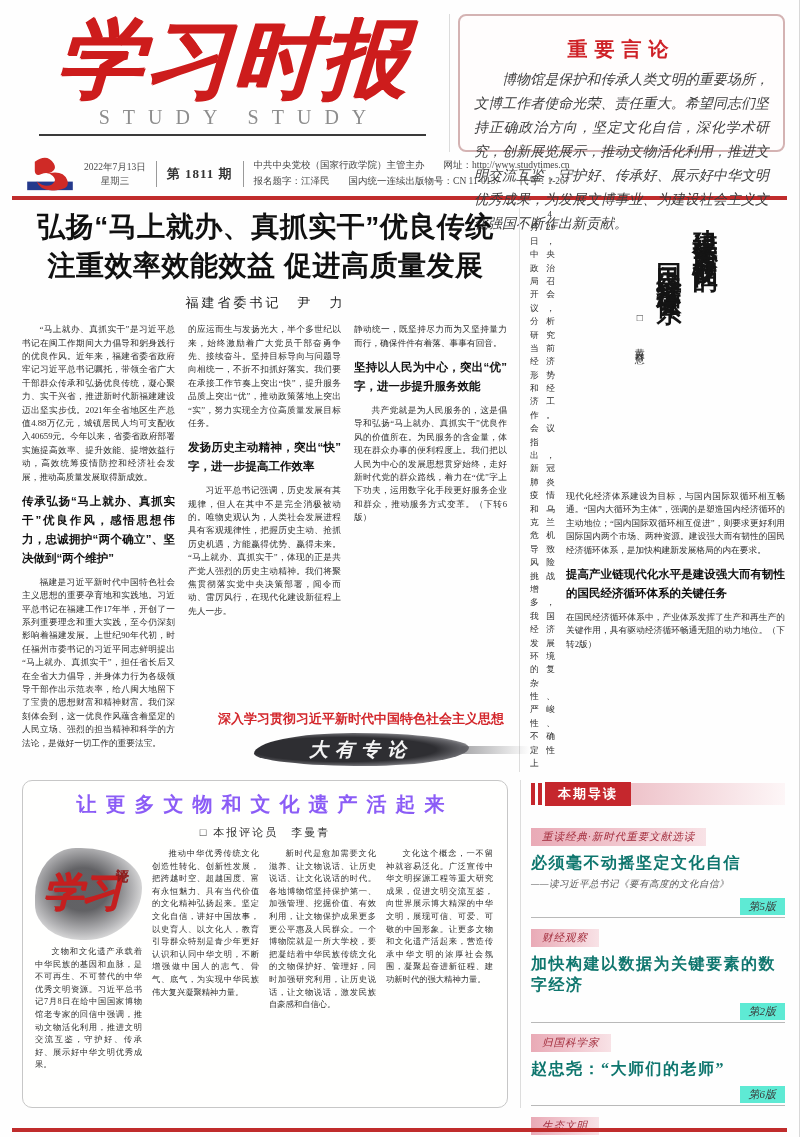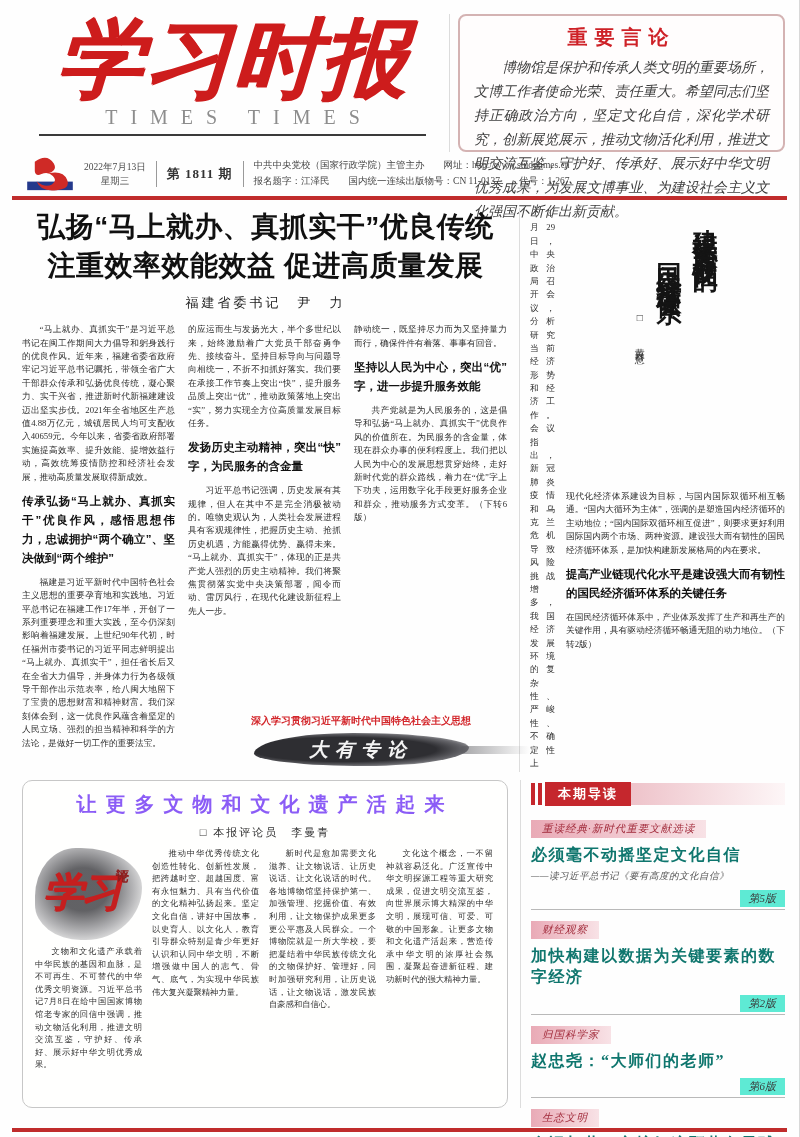--- a/index.html
+++ b/index.html
@@ -17,21 +17,21 @@
     font-size:86px; line-height:1.05; font-weight:bold; color:#cd1c1c;
     letter-spacing:2px; font-style:italic; transform:skewX(-3deg);
     text-shadow:1px 1px 0 #cd1c1c;
   }
   .mast-sub {
     width:92%; text-align:center; color:#8d8d8d; font-size:20px; letter-spacing:13px;
     padding:2px 0 5px 13px; border-bottom:2px solid #3a3a3a;
   }
   .remarks-box {
     flex:1; margin-left:8px; border:2px solid #d4b3b3; border-radius:8px;
-    padding:8px 14px 6px; background:#fffdfd;
+    padding:20px 14px 6px; background:#fffdfd;
   }
   .remarks-title { text-align:center; color:#ce2127; font-size:20px; font-weight:bold;
     letter-spacing:7px; font-family:"Liberation Sans","DejaVu Sans",sans-serif; margin-bottom:5px; }
   .remarks-body { font-size:14px; line-height:1.72; color:#3d3d3d; text-align:justify;
     text-indent:2em; font-style:italic; }
   
   .info-bar { display:flex; align-items:center; height:44px; padding:2px 14px 2px 26px; gap:10px; }
   .emblem { width:48px; height:38px; flex:0 0 auto; }
   .date-block { text-align:center; font-size:9.5px; color:#4a4a4a; line-height:1.5; }
   .vsep { width:1px; height:26px; background:#9a9a9a; }
@@ -47,21 +47,21 @@
   .cols { display:flex; gap:13px; }
   .col { width:153px; font-size:8.7px; line-height:1.54; text-align:justify; color:#2d2d2d; overflow:hidden; }
   .col p { text-indent:2em; }
   .col p.noindent { text-indent:0; }
   .col-sub { font-family:"Liberation Sans","DejaVu Sans",sans-serif; font-weight:bold;
     font-size:11.5px; line-height:1.65; color:#111; margin:8px 0; text-indent:0 !important; }
   .h-col1 { height:437px; }
   .h-col23 { height:352px; }
   .banner { position:absolute; right:8px; bottom:6px; width:300px; text-align:center; }
   .banner-l1 { color:#d3262b; font-family:"Liberation Sans","DejaVu Sans",sans-serif;
-    font-weight:900; font-size:10px; white-space:nowrap; }
+    font-weight:900; font-size:13px; white-space:nowrap; }
   .banner-blob { margin:5px auto 0; width:215px; height:33px; line-height:33px;
     background:radial-gradient(ellipse at 42% 50%, #2e2e32 52%, rgba(62,62,68,.8) 68%, rgba(120,120,128,.3) 86%, transparent 100%);
     border-radius:46% 54% 48% 52% / 62% 44% 56% 38%;
     color:#f4f4f4; font-size:19px; font-weight:bold; font-style:italic; letter-spacing:7px; position:relative; }
   .banner-blob::after { content:""; position:absolute; left:96%; top:40%; width:70px; height:8px;
     background:linear-gradient(to right, rgba(90,90,95,.55), transparent); border-radius:4px; }
   
   .right-article { flex:1; display:flex; gap:11px; padding-left:10px; }
   .rcol { width:121px; font-size:8.7px; line-height:1.54; text-align:justify; color:#2d2d2d; overflow:hidden; }
   .rcol p { text-indent:2em; }
@@ -83,21 +83,21 @@
   .ccol p { text-indent:2em; }
   .logo-box { position:relative; width:100%; height:92px; margin-bottom:6px;
     background:radial-gradient(ellipse at 45% 45%, rgba(70,70,74,.85) 30%, rgba(90,90,96,.45) 60%, transparent 85%);
     border-radius:40% 60% 55% 45% / 55% 45% 60% 40%; }
   .logo-main { position:absolute; left:8px; top:14px; font-size:40px; font-weight:bold; color:#c51f1f;
     font-style:italic; letter-spacing:-2px; text-shadow:1px 1px 0 #c51f1f; }
   .logo-sub { position:absolute; right:10px; top:10px; writing-mode:vertical-rl; text-orientation:upright;
     font-size:13px; color:#8e1d1d; font-weight:bold; letter-spacing:2px; }
   
   .guide { flex:1; border-left:1px solid #ddd; padding:2px 0 0 10px; }
-  .guide-header { display:flex; align-items:center; margin-bottom:12px;text-align:center; }
+  .guide-header { display:flex; align-items:center; margin-bottom:20px;text-align:center; }
   .gh-bar { width:4px; height:22px; background:#c5272d; margin-right:3px; }
   .gh-title { background:#c5272d; color:#fff; font-family:"Liberation Sans","DejaVu Sans",sans-serif;
     font-weight:bold; font-size:13px; padding:3px 13px; letter-spacing:2px; }
   .gh-tail { flex:1; height:22px; background:linear-gradient(to right, #eec3ca, #fdf6f7); }
   .g-item { margin-top:9px; }
   .g-tag { display:inline-block; background:linear-gradient(to right, #e9aab6, #f8e2e6);
     color:#a12a3a; font-size:10.5px; padding:2px 11px; font-style:italic; letter-spacing:1px; }
   .g-title { font-size:16px; font-weight:bold; color:#0f766e; letter-spacing:1.5px; line-height:1.35; margin-top:6px; }
   .g-sub { font-size:9.5px; color:#555; font-style:italic; margin-top:4px; letter-spacing:0.5px; }
   .g-pageline { border-bottom:1px solid #b9b9b9; text-align:right; padding-bottom:2px; margin-top:5px; }
@@ -105,21 +105,21 @@
   .bottom-rule { position:absolute; left:12px; right:12px; bottom:5px; height:4px; background:#c02c2c; }
 </style>
 </head>
 <body>
 
 <div class="page">
 
   <header class="masthead">
     <div class="mast-left">
       <div class="mast-title">学习时报</div>
-      <div class="mast-sub">TIMES TIMES</div>
+      <div class="mast-sub">STUDY STUDY</div>
     </div>
     <div class="remarks-box">
       <div class="remarks-title">重要言论</div>
       <p class="remarks-body">博物馆是保护和传承人类文明的重要场所，文博工作者使命光荣、责任重大。希望同志们坚持正确政治方向，坚定文化自信，深化学术研究，创新展览展示，推动文物活化利用，推进文明交流互鉴，守护好、传承好、展示好中华文明优秀成果，为发展文博事业、为建设社会主义文化强国不断作出新贡献。</p>
     </div>
   </header>
 
   <div class="info-bar">
     <svg class="emblem" viewBox="0 0 50 40" aria-hidden="true">
       <rect x="1" y="28" width="48" height="9" fill="#24398c"></rect>
@@ -148,21 +148,21 @@
       </h1>
       <div class="byline">福建省委书记　尹　力</div>
       <div class="cols">
         <div class="col h-col1">
           <p>“马上就办、真抓实干”是习近平总书记在闽工作期间大力倡导和躬身践行的优良作风。近年来，福建省委省政府牢记习近平总书记嘱托，带领全省广大干部群众传承和弘扬优良传统，凝心聚力、实干兴省，推进新时代新福建建设迈出坚实步伐。2021年全省地区生产总值4.88万亿元，城镇居民人均可支配收入40659元。今年以来，省委省政府部署实施提高效率、提升效能、提增效益行动，高效统筹疫情防控和经济社会发展，推动高质量发展取得新成效。</p>
           <p class="col-sub">传承弘扬“马上就办、真抓实干”优良作风，感悟思想伟力，忠诚拥护“两个确立”、坚决做到“两个维护”</p>
           <p>福建是习近平新时代中国特色社会主义思想的重要孕育地和实践地。习近平总书记在福建工作17年半，开创了一系列重要理念和重大实践，至今仍深刻影响着福建发展。上世纪90年代初，时任福州市委书记的习近平同志鲜明提出“马上就办、真抓实干”，担任省长后又在全省大力倡导，并身体力行为各级领导干部作出示范表率，给八闽大地留下了宝贵的思想财富和精神财富。我们深刻体会到，这一优良作风蕴含着坚定的人民立场、强烈的担当精神和科学的方法论，是做好一切工作的重要法宝。</p>
         </div>
         <div class="col h-col23">
           <p class="noindent">的应运而生与发扬光大，半个多世纪以来，始终激励着广大党员干部奋勇争先、接续奋斗。坚持目标导向与问题导向相统一，不折不扣抓好落实。我们要在承接工作节奏上突出“快”，提升服务品质上突出“优”，推动政策落地上突出“实”，努力实现全方位高质量发展目标任务。</p>
-          <p class="col-sub">发扬历史主动精神，突出“快”字，为民服务的含金量</p>
+          <p class="col-sub">发扬历史主动精神，突出“快”字，进一步提高工作效率</p>
           <p>习近平总书记强调，历史发展有其规律，但人在其中不是完全消极被动的。唯物史观认为，人类社会发展进程具有客观规律性，把握历史主动、抢抓历史机遇，方能赢得优势、赢得未来。“马上就办、真抓实干”，体现的正是共产党人强烈的历史主动精神。我们将聚焦贯彻落实党中央决策部署，闻令而动、雷厉风行，在现代化建设新征程上先人一步。</p>
         </div>
         <div class="col h-col23">
           <p class="noindent">静动统一，既坚持尽力而为又坚持量力而行，确保件件有着落、事事有回音。</p>
           <p class="col-sub">坚持以人民为中心，突出“优”字，进一步提升服务效能</p>
           <p>共产党就是为人民服务的，这是倡导和弘扬“马上就办、真抓实干”优良作风的价值所在。为民服务的含金量，体现在群众办事的便利程度上。我们把以人民为中心的发展思想贯穿始终，走好新时代党的群众路线，着力在“优”字上下功夫，运用数字化手段更好服务企业和群众，推动服务方式变革。（下转6版）</p>
         </div>
       </div>
       <div class="banner">
         <div class="banner-l1">深入学习贯彻习近平新时代中国特色社会主义思想</div>

